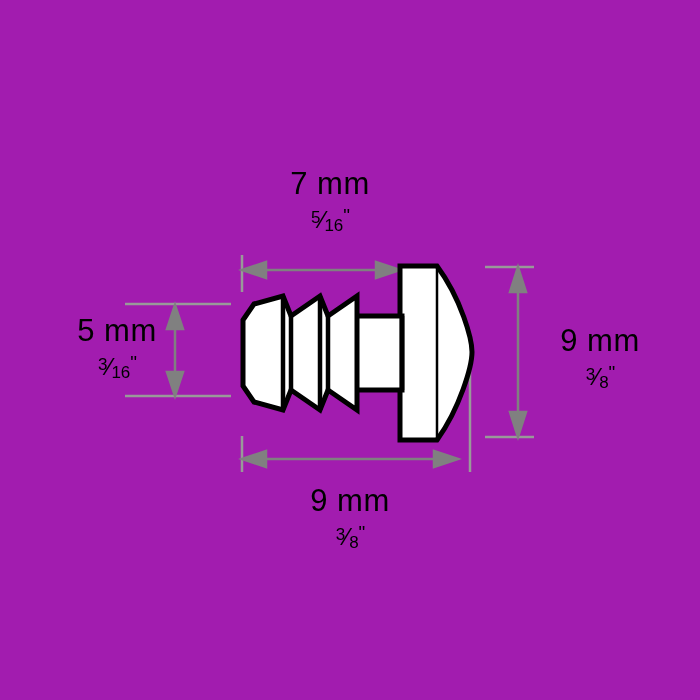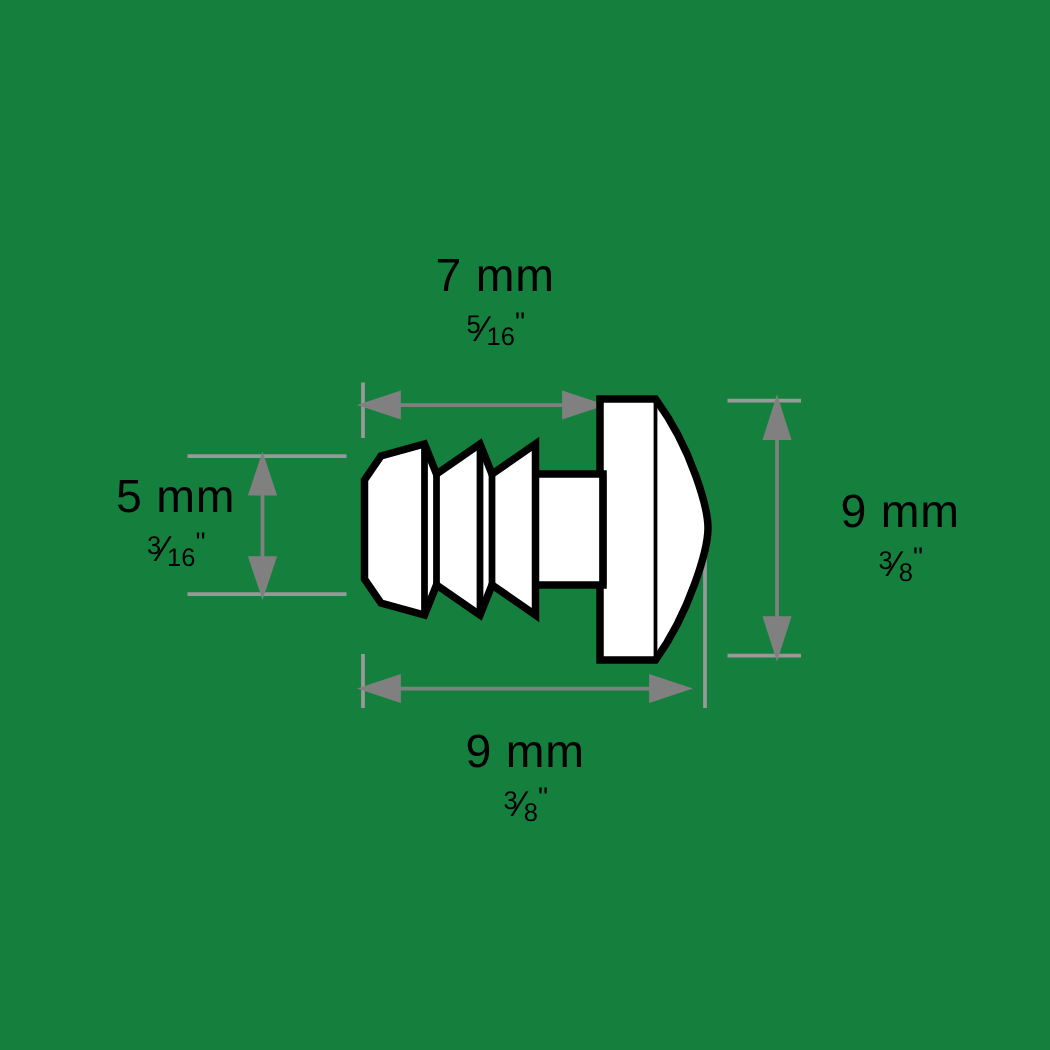--- a/index.html
+++ b/index.html
@@ -4,21 +4,21 @@
 <style>
   html, body {
     margin: 0;
     padding: 0;
     background: #ffffff;
   }
   #stage {
     position: relative;
     width: 700px;
     height: 700px;
-    background: #15803d;
+    background: #a21caf;
     font-family: "Liberation Sans", sans-serif;
     overflow: hidden;
   }
   #drawing-svg {
     position: absolute;
     left: 0;
     top: 0;
     width: 700px;
     height: 700px;
   }

